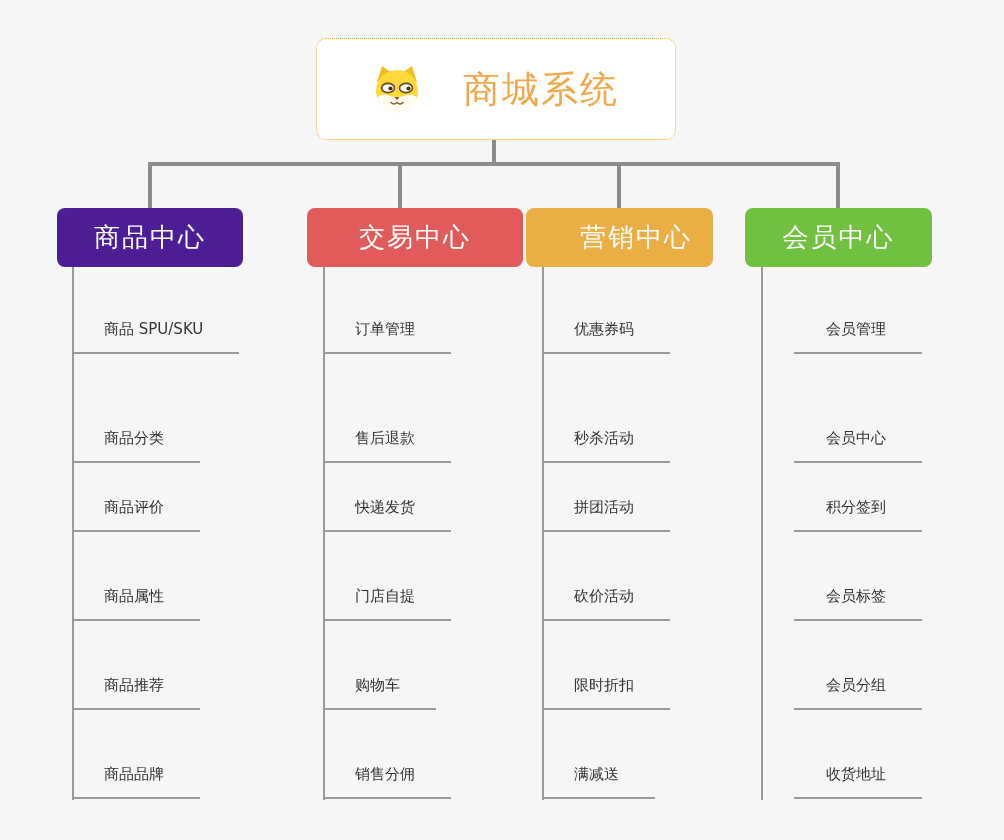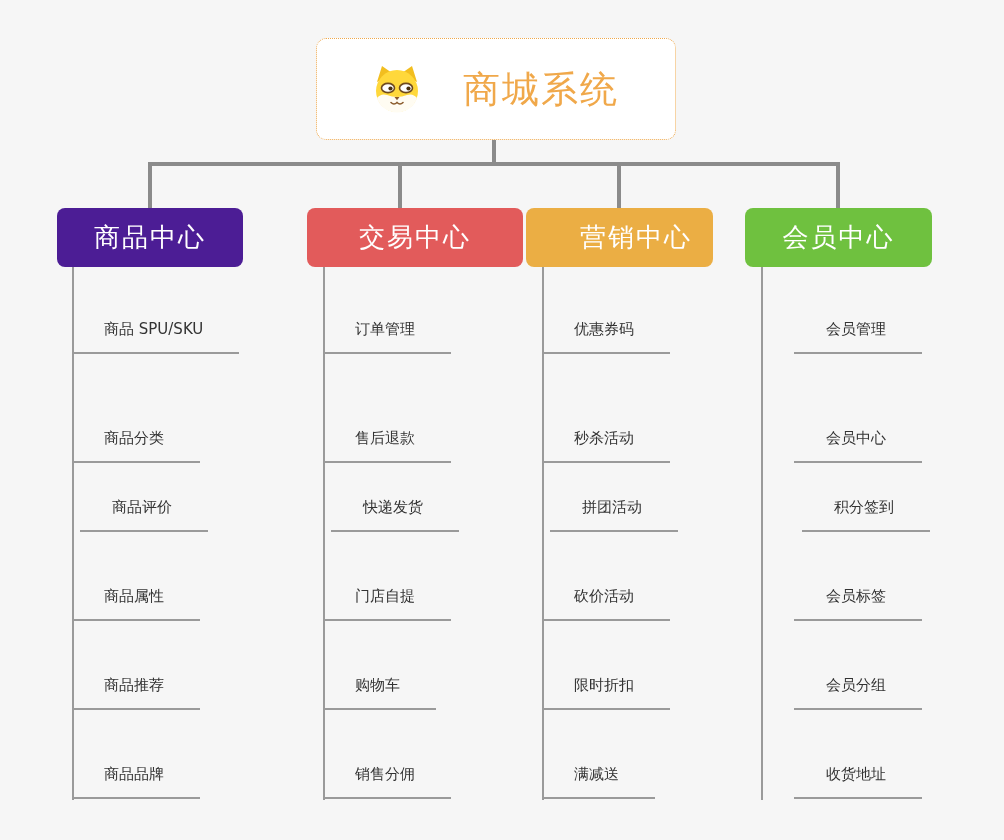--- a/index.html
+++ b/index.html
@@ -51,21 +51,21 @@
     font-size:15px; line-height:26px; color:#333333;
     padding:0 36px 10px 32px;
     border-bottom:2px solid #9a9a9a;
   }
   .col1 { left:72px; }
   .col2 { left:323px; }
   .col3 { left:542px; }
   .col4 { left:794px; }
   .row1 { top:316px; }
   .row2 { top:405px;margin-top:20px; }
-  .row3 { top:494px;margin-left:8px; }
+  .row3 { top:494px; }
   .row4 { top:583px; }
   .row5 { top:672px; }
   .row6 { top:761px; }
 </style>
 </head>
 <body>
 
 <div class="stage">
 
   <div class="root-node">

